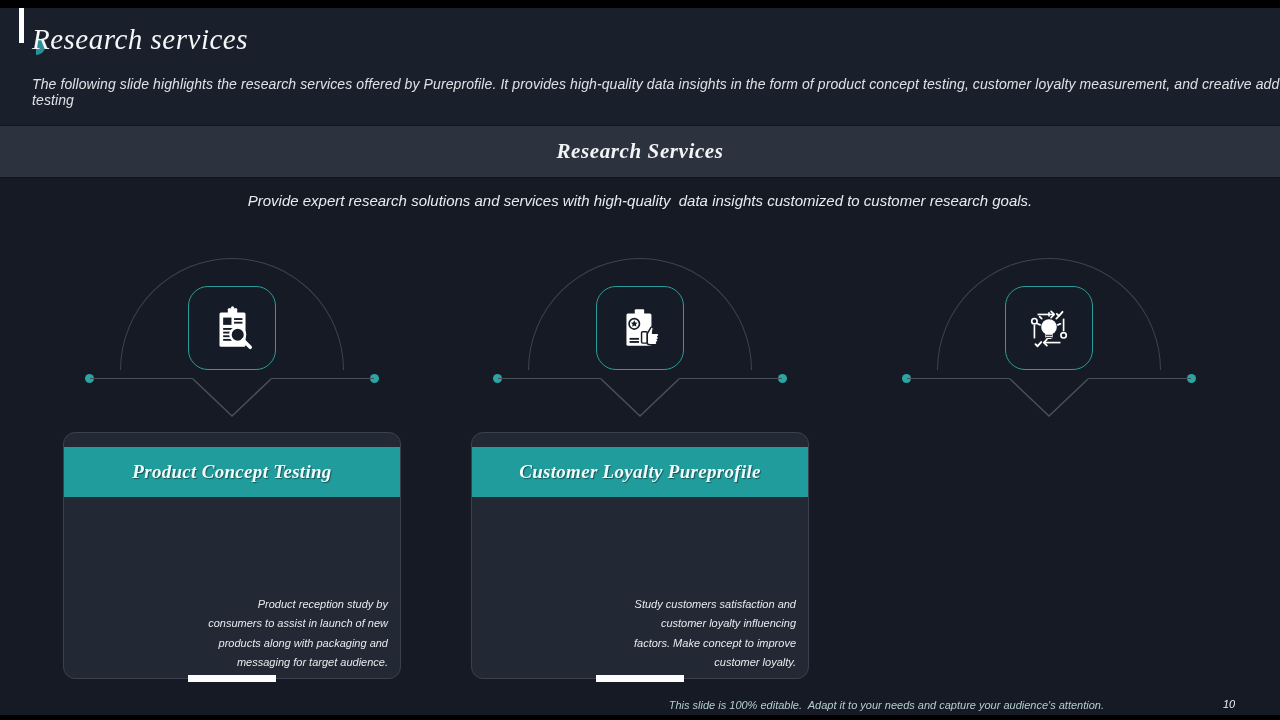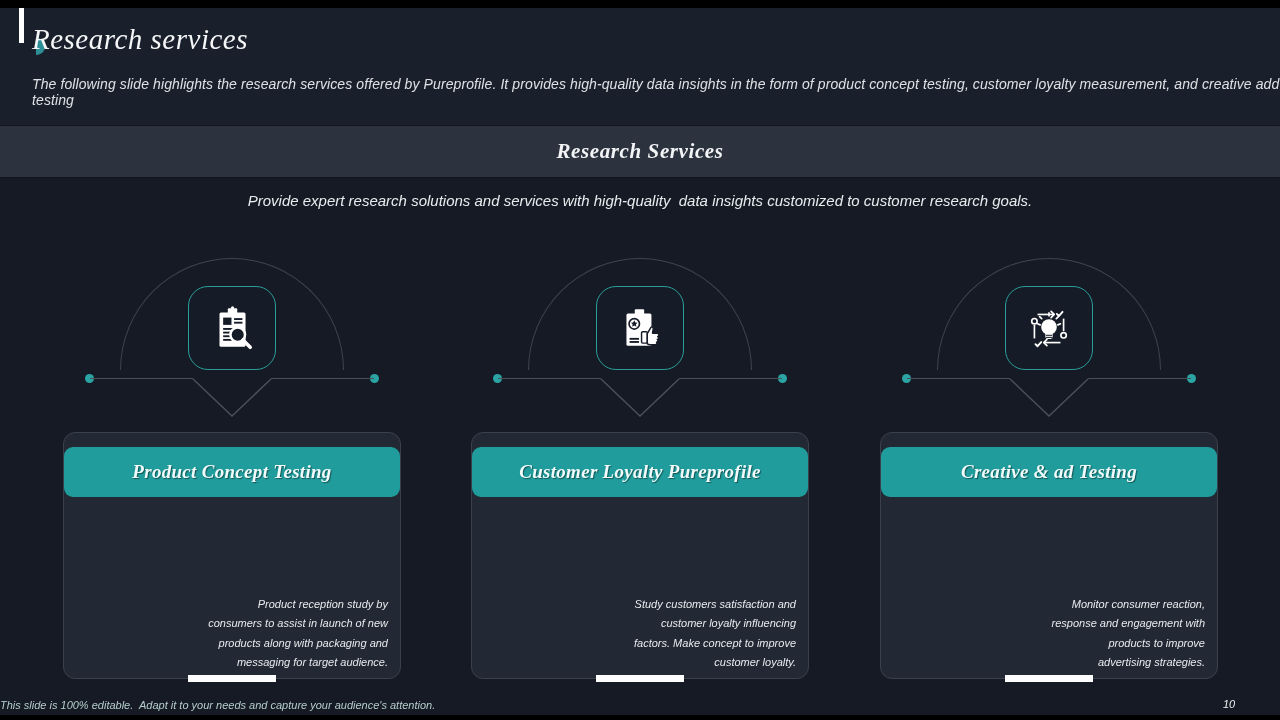--- a/index.html
+++ b/index.html
@@ -47,30 +47,30 @@
   .hline { position:absolute; top:128px; height:1px; background:#49505a; }
   .hline.left  { left:27px;  width:103px; }
   .hline.right { left:208px; width:103px; }
   .dot { position:absolute; top:124px; width:9px; height:9px; border-radius:50%; background:#2aa5a3; }
   .dot.left { left:22px; } .dot.right { left:307px; }
   .chevron { position:absolute; left:129px; top:128px; }
 
   .card { position:absolute; left:0; top:182px; width:338px; height:247px;
           background:#222834; border:1px solid #3a414c; border-radius:12px; }
   .card-header { position:absolute; left:0; right:0; top:14px; height:50px; background:#219c9c;
-                 display:flex; align-items:center; justify-content:center;border-radius:9px; }
+                 display:flex; align-items:center; justify-content:center; }
   .card-title { font-family:"Liberation Serif", serif; font-size:19px; font-weight:700;
                 color:#f2fbfb; letter-spacing:0.3px; text-shadow:1px 1px 1px rgba(0,0,0,0.45); }
   .card-body { position:absolute; left:12px; right:12px; top:114px; text-align:right;
                font-size:11px; line-height:19.3px; color:#e8ebee; white-space:pre-line;margin-top:48px; }
   .card-underline { position:absolute; left:50%; bottom:-4px; transform:translateX(-50%);
                     width:88px; height:7px; background:#fdfdfd; }
 
   
-  .footer-note { left:0; top:699px; width:1104px; text-align:left; font-size:11px;
+  .footer-note { left:0; top:699px; width:1104px; text-align:right; font-size:11px;
                  color:#b5cdcc; white-space:pre-wrap; }
   .page-number { left:1214px; top:698px; width:30px; text-align:center; font-size:11px; color:#eef1f3; }
 </style>
 </head>
 <body>
 
 <div class="abs bar-top"></div>
 
 <div class="abs header">
   <div class="accent-vbar"></div>
@@ -181,28 +181,18 @@
         <path d="M20.5 28 h7 v4.5 a2 2 0 0 1 -2 2 h-3 a2 2 0 0 1 -2 -2 z" fill="#ffffff"></path>
         <line x1="21" y1="31" x2="27" y2="31" stroke="#161c27" stroke-width="1"></line>
         <line x1="21" y1="33" x2="27" y2="33" stroke="#161c27" stroke-width="1"></line>
         <line x1="24" y1="12.5" x2="24" y2="9.5" stroke="#ffffff" stroke-width="1.6" stroke-linecap="round"></line>
         <line x1="17" y1="15" x2="15" y2="13" stroke="#ffffff" stroke-width="1.6" stroke-linecap="round"></line>
         <line x1="31" y1="15" x2="33" y2="13" stroke="#ffffff" stroke-width="1.6" stroke-linecap="round"></line>
         <line x1="15.5" y1="21" x2="13" y2="20" stroke="#ffffff" stroke-width="1.6" stroke-linecap="round"></line>
         <line x1="32.5" y1="21" x2="35" y2="20" stroke="#ffffff" stroke-width="1.6" stroke-linecap="round"></line>
       </svg>
     </div>
-    <div class="card">
-      <div class="card-header">
-        <div class="card-title">Creative &amp; ad Testing</div>
-      </div>
-      <div class="card-body">Monitor consumer reaction,
-response and engagement with
-products to improve
-advertising strategies.</div>
-      <div class="card-underline"></div>
-    </div>
   </div>
 </div>
 
 <div class="abs footer-note">This slide is 100% editable.  Adapt it to your needs and capture your audience's attention.</div>
 <div class="abs page-number">10</div>
 <div class="abs bar-bottom"></div>
 
 </body></html>

